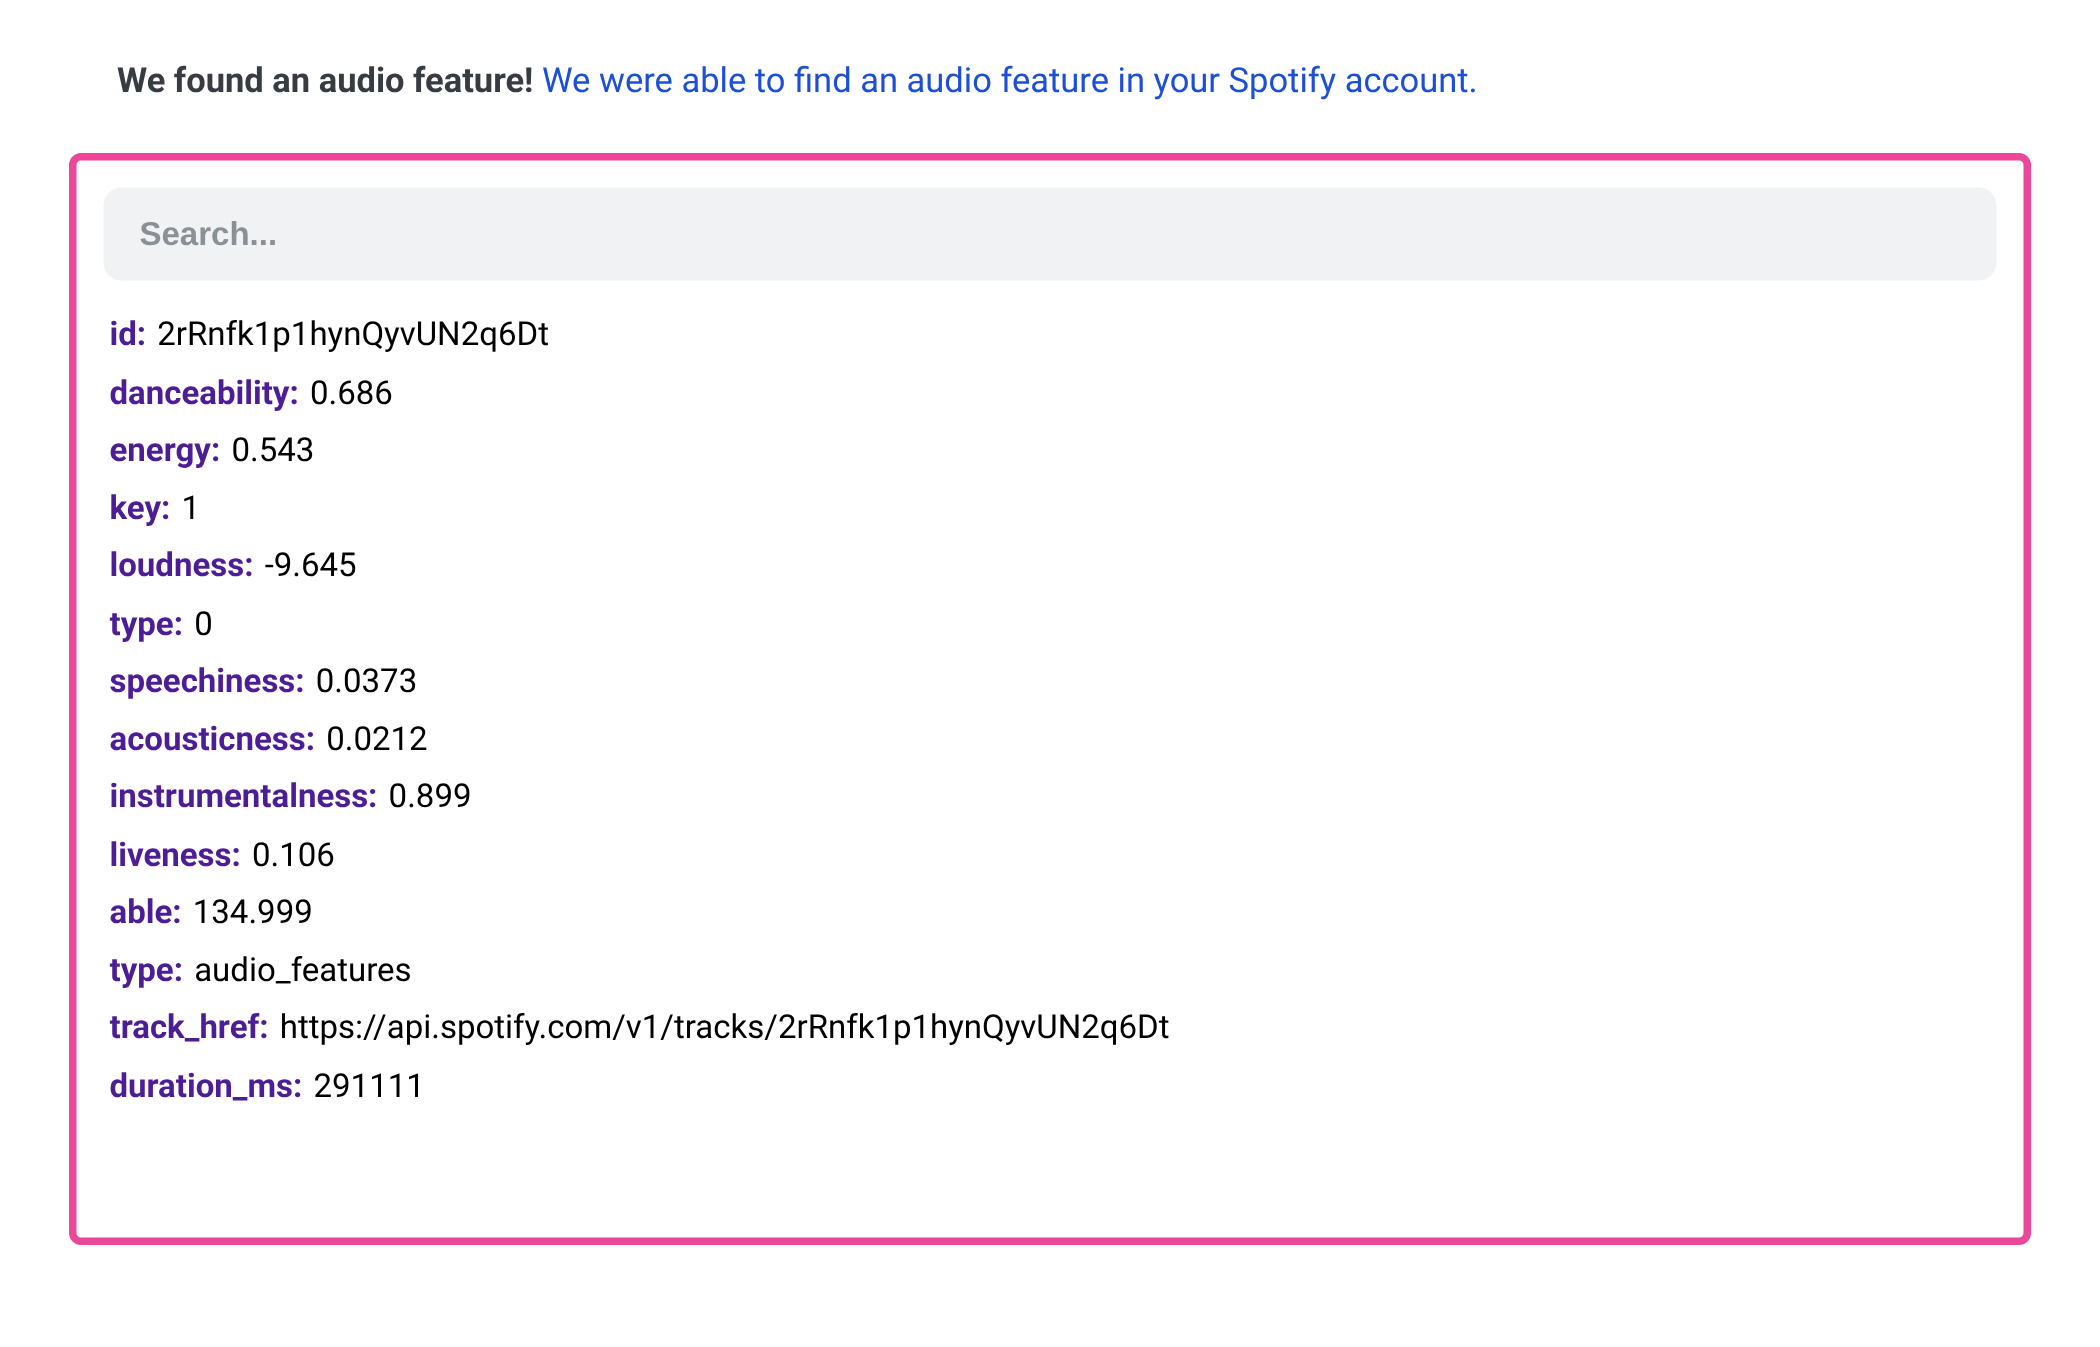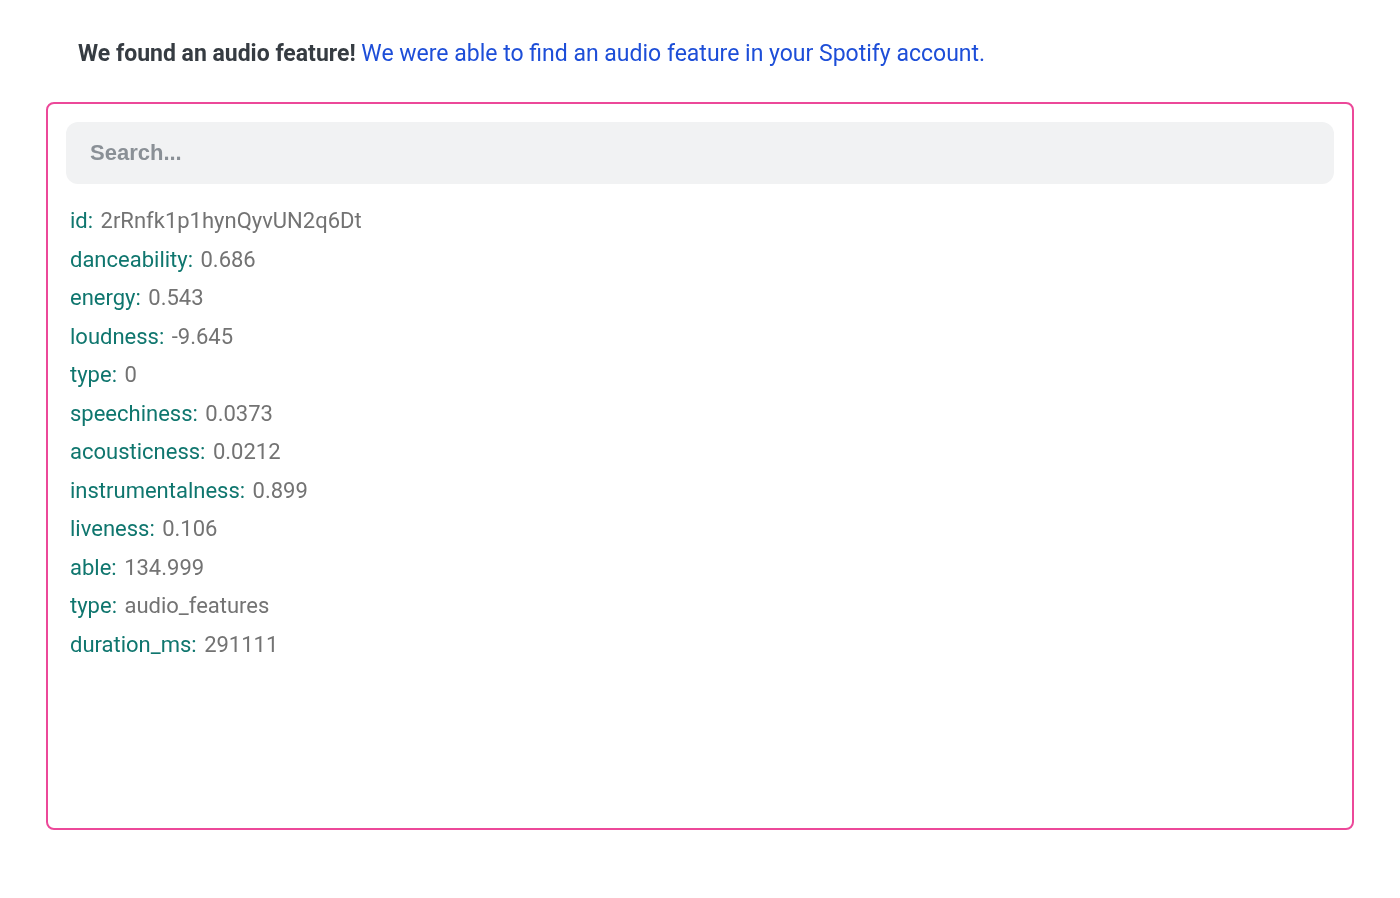--- a/index.html
+++ b/index.html
@@ -22,21 +22,21 @@
     .header-message .bold {
       font-weight: 700;
       color: #363c42;
       margin-left: 32px;
     }
     .header-message .regular {
       font-weight: 400;
       color: #1d4ed8;
     }
     .card {
-      border: 2px solid #ec4899;
+      border: 5px solid #ec4899;
       border-radius: 8px;
       padding: 18px 18px 4px 18px;
       height: 728px;
       overflow: hidden;
       position: relative;
     }
     .search-input {
       width: 100%;
       background: #f1f2f3;
       border: none;
@@ -57,46 +57,48 @@
     }
     .kv-row {
       font-size: 22px;
       line-height: 1.75;
       color: #555c63;
       white-space: nowrap;
       overflow: hidden;
       text-overflow: ellipsis;
     }
     .kv-key {
-      font-weight: 400;
-      color: #0f766e;
+      font-weight: 700;
+      color: #4c1d95;
     }
     .kv-value {
       font-weight: 400;
-      color: #737373;
+      color: #000000;
       margin-left: 2px;
     }
   </style>
 </head>
 <body>
 
 <div class="header-message">
   <span class="bold">We found an audio feature!</span>
   <span class="regular">We were able to find an audio feature in your Spotify account.</span>
 </div>
 
 <div class="card">
   <input type="text" class="search-input" placeholder="Search..." style="">
   <div class="kv-list" id="kv-list">
       <div class="kv-row"><span class="kv-key">id:</span><span class="kv-value"> 2rRnfk1p1hynQyvUN2q6Dt</span></div>
       <div class="kv-row"><span class="kv-key">danceability:</span><span class="kv-value"> 0.686</span></div>
       <div class="kv-row"><span class="kv-key">energy:</span><span class="kv-value"> 0.543</span></div>
+      <div class="kv-row"><span class="kv-key">key:</span><span class="kv-value"> 1</span></div>
       <div class="kv-row"><span class="kv-key">loudness:</span><span class="kv-value"> -9.645</span></div>
       <div class="kv-row"><span class="kv-key">type:</span><span class="kv-value"> 0</span></div>
       <div class="kv-row"><span class="kv-key">speechiness:</span><span class="kv-value"> 0.0373</span></div>
       <div class="kv-row"><span class="kv-key">acousticness:</span><span class="kv-value"> 0.0212</span></div>
       <div class="kv-row"><span class="kv-key">instrumentalness:</span><span class="kv-value"> 0.899</span></div>
       <div class="kv-row"><span class="kv-key">liveness:</span><span class="kv-value"> 0.106</span></div>
       <div class="kv-row"><span class="kv-key">able:</span><span class="kv-value"> 134.999</span></div>
       <div class="kv-row"><span class="kv-key">type:</span><span class="kv-value"> audio_features</span></div>
+      <div class="kv-row"><span class="kv-key">track_href:</span><span class="kv-value"> https://api.spotify.com/v1/tracks/2rRnfk1p1hynQyvUN2q6Dt</span></div>
       <div class="kv-row"><span class="kv-key">duration_ms:</span><span class="kv-value"> 291111</span></div>
     </div>
 </div>
 
 </body></html>

